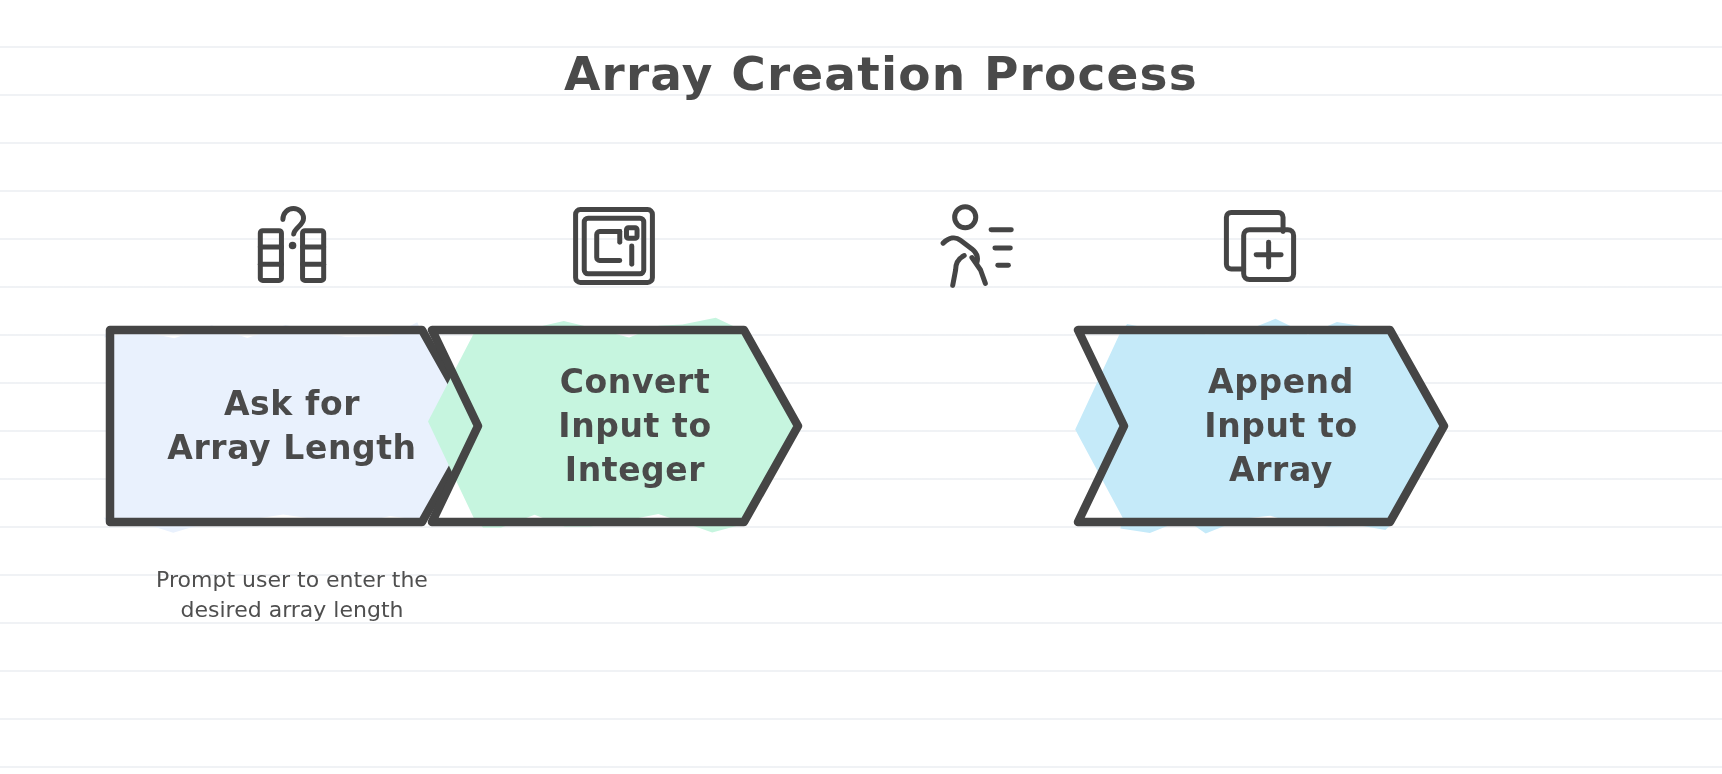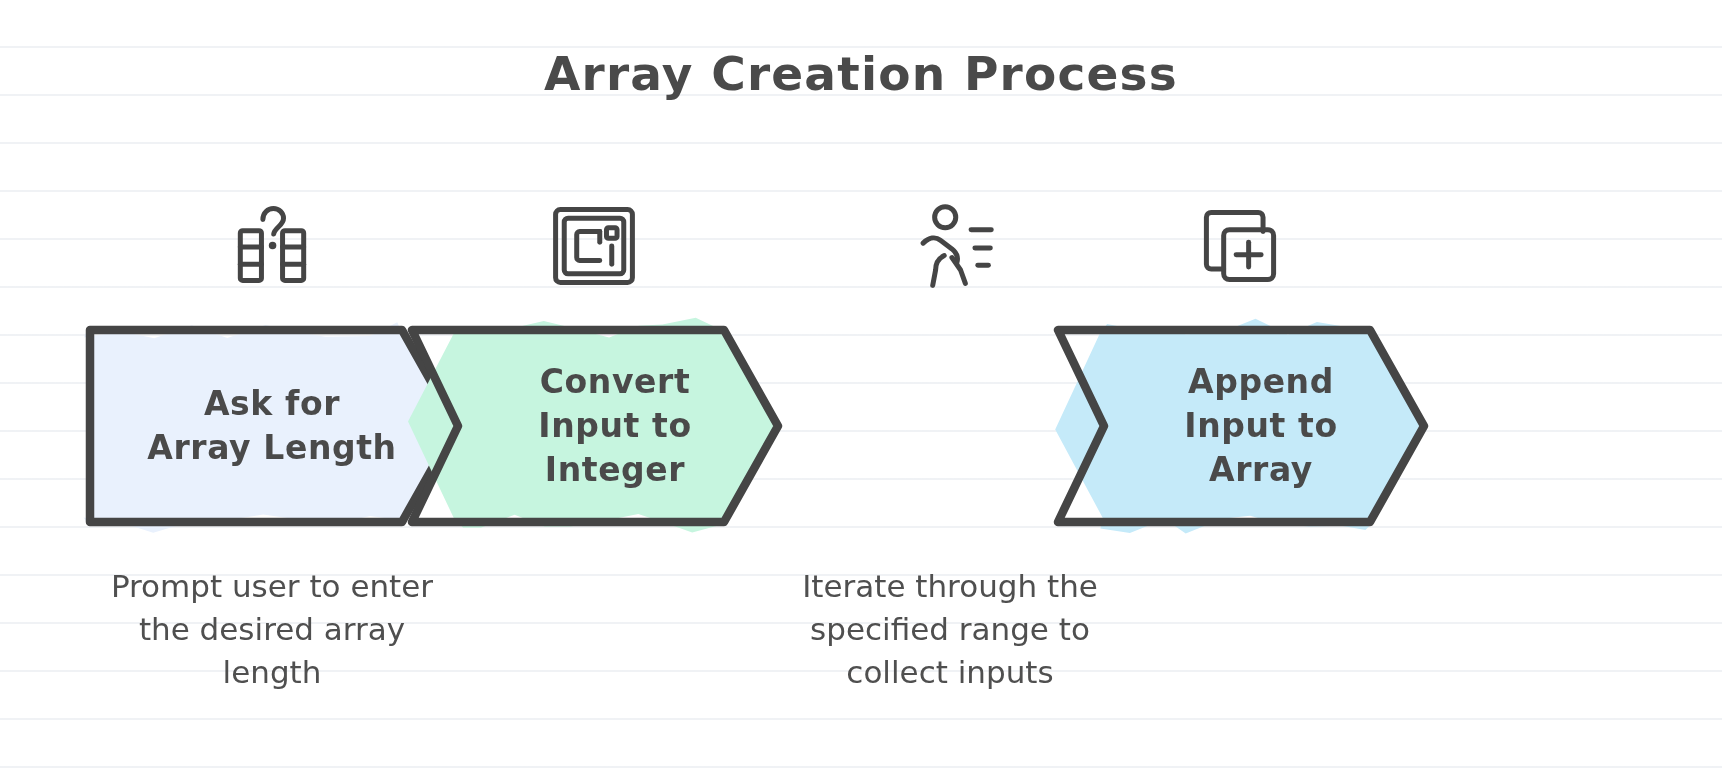--- a/index.html
+++ b/index.html
@@ -27,20 +27,21 @@
       rgba(205,212,222,0.30) 48px
     );
     pointer-events: none;
     z-index: 0;
   }
 
   #stage {
     position: absolute;
     inset: 0;
     z-index: 1;
+    margin-left: 20px;
   }
 
   
   #diagram-title {
     position: absolute;
     left: 0;
     top: 46px;
     width: 1722px;
     text-align: center;
     font-size: 47px;
@@ -120,21 +121,21 @@
   }
   .step-label.shift-right { padding-left: 60px; padding-right: 18px; justify-content: center; }
 
   
   .step-caption {
     position: absolute;
     top: 565px;
     width: 100%;
     text-align: center;
     color: #4f4f4f;
-    font-size: 31px;
+    font-size: 22px;
     line-height: 1.38;
     font-family: "DejaVu Sans", sans-serif;
     padding: 0 14px;
     box-sizing: border-box;
   }
 </style>
 </head>
 <body>
 
 <div id="paper-lines"></div>
@@ -194,21 +195,20 @@
           <svg viewBox="0 0 100 100">
             <circle cx="45" cy="20" r="11" fill="none" stroke="#454545" stroke-width="5.2" stroke-linecap="round" stroke-linejoin="round"></circle>
             <path d="M22 47c6-6 13-7 18-3l12 9c5 4 7 9 5 15" fill="none" stroke="#454545" stroke-width="5.2" stroke-linecap="round" stroke-linejoin="round"></path>
             <path d="M44 60c-6 3-9 9-9 15l-3 16" fill="none" stroke="#454545" stroke-width="5.2" stroke-linecap="round" stroke-linejoin="round"></path>
             <path d="M52 62l9 13 5 14" fill="none" stroke="#454545" stroke-width="5.2" stroke-linecap="round" stroke-linejoin="round"></path>
             <line x1="72" y1="33" x2="93" y2="33" fill="none" stroke="#454545" stroke-width="5.2" stroke-linecap="round" stroke-linejoin="round"></line>
             <line x1="76" y1="52" x2="92" y2="52" fill="none" stroke="#454545" stroke-width="5.2" stroke-linecap="round" stroke-linejoin="round"></line>
             <line x1="79" y1="70" x2="90" y2="70" fill="none" stroke="#454545" stroke-width="5.2" stroke-linecap="round" stroke-linejoin="round"></line>
           </svg>
         </div>
-        <div class="step-caption">Iterate through the specified range to collect inputs</div>
       </div>
       <div class="step" style="left: 1054px; width: 372px;">
         <div class="step-icon">
           <svg viewBox="0 0 100 100">
             <path d="M74 35V20a5 5 0 0 0-5-5H20a5 5 0 0 0-5 5v49a5 5 0 0 0 5 5h13" fill="none" stroke="#454545" stroke-width="5.2" stroke-linecap="round" stroke-linejoin="round"></path>
             <rect x="33" y="33" width="52" height="52" rx="6" fill="none" stroke="#454545" stroke-width="5.2" stroke-linecap="round" stroke-linejoin="round"></rect>
             <line x1="59" y1="46" x2="59" y2="72" fill="none" stroke="#454545" stroke-width="5.2" stroke-linecap="round" stroke-linejoin="round"></line>
             <line x1="46" y1="59" x2="72" y2="59" fill="none" stroke="#454545" stroke-width="5.2" stroke-linecap="round" stroke-linejoin="round"></line>
           </svg>
         </div>

